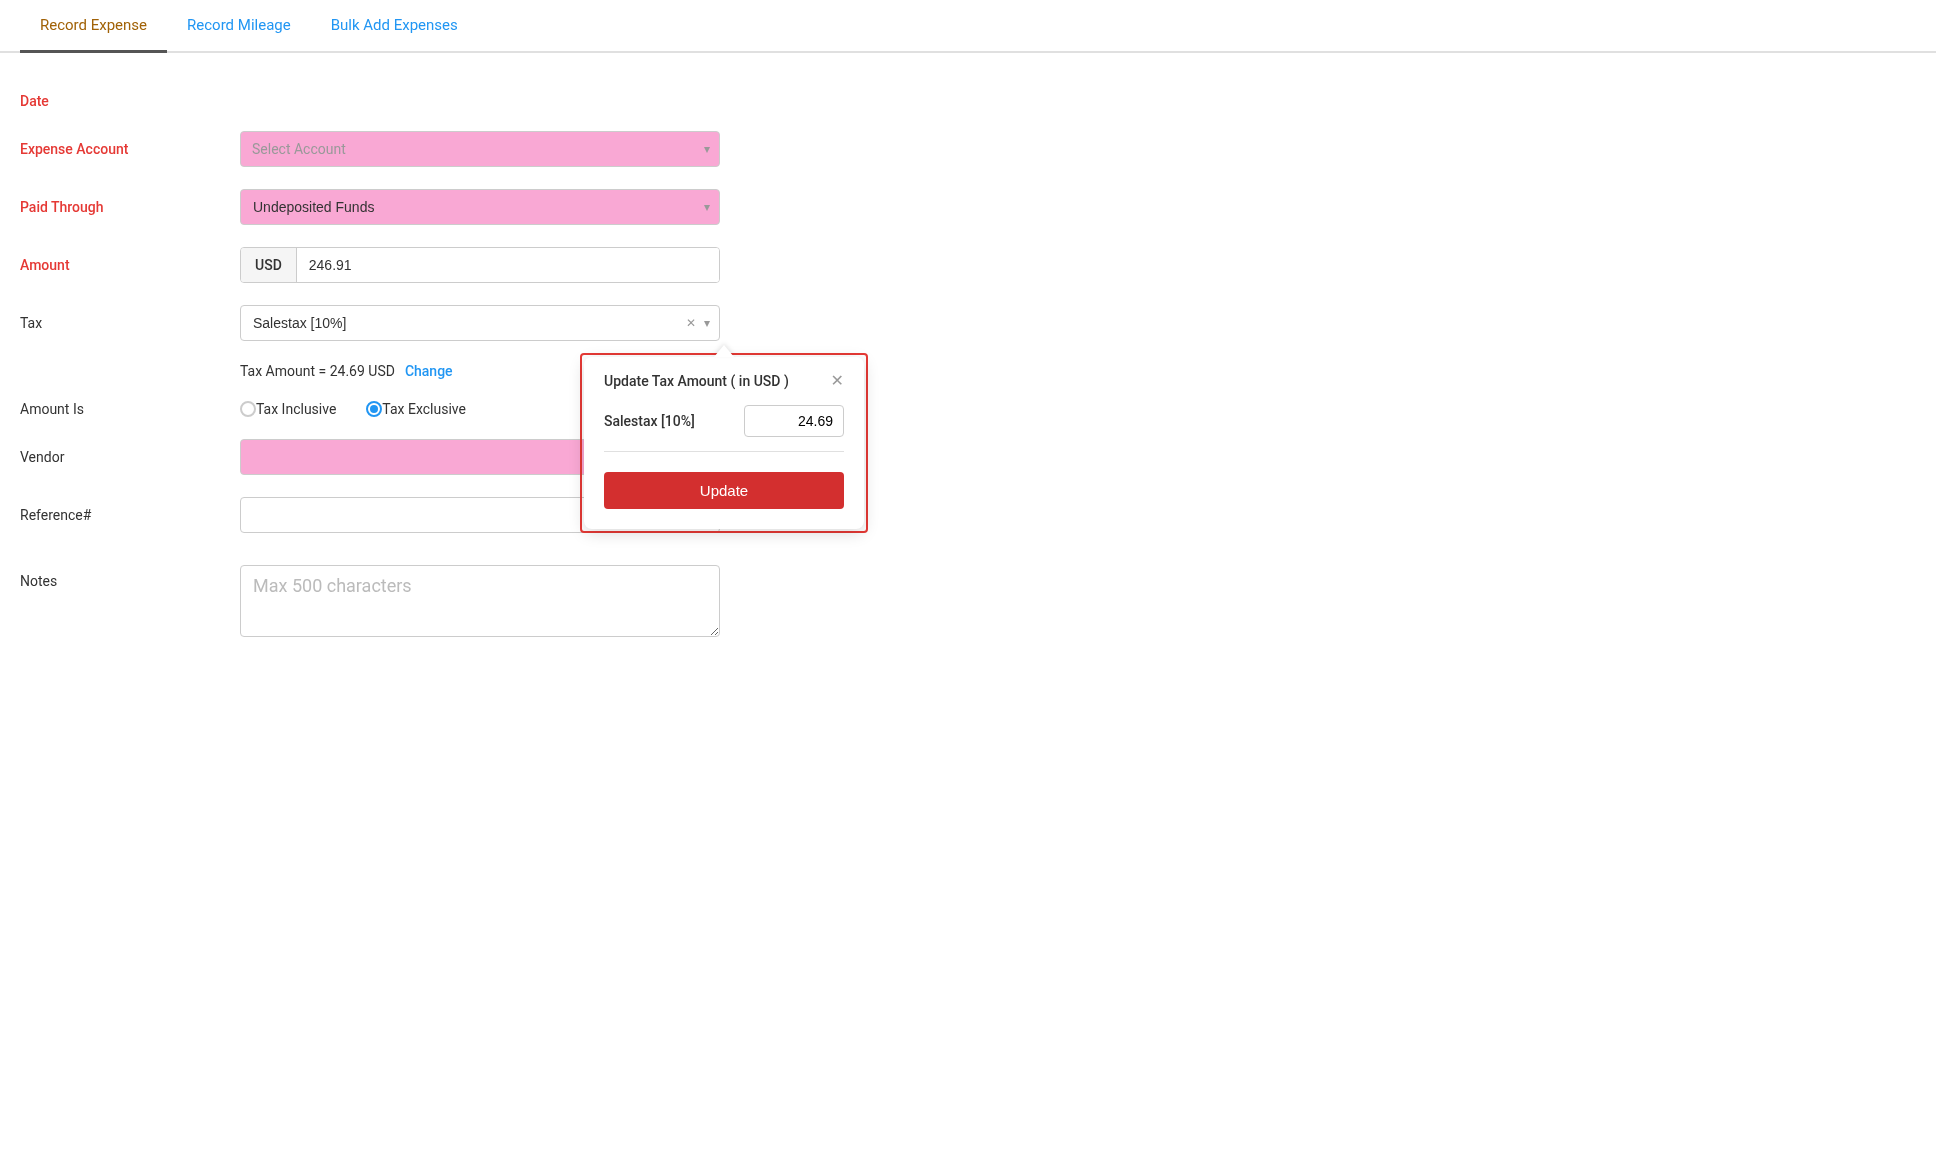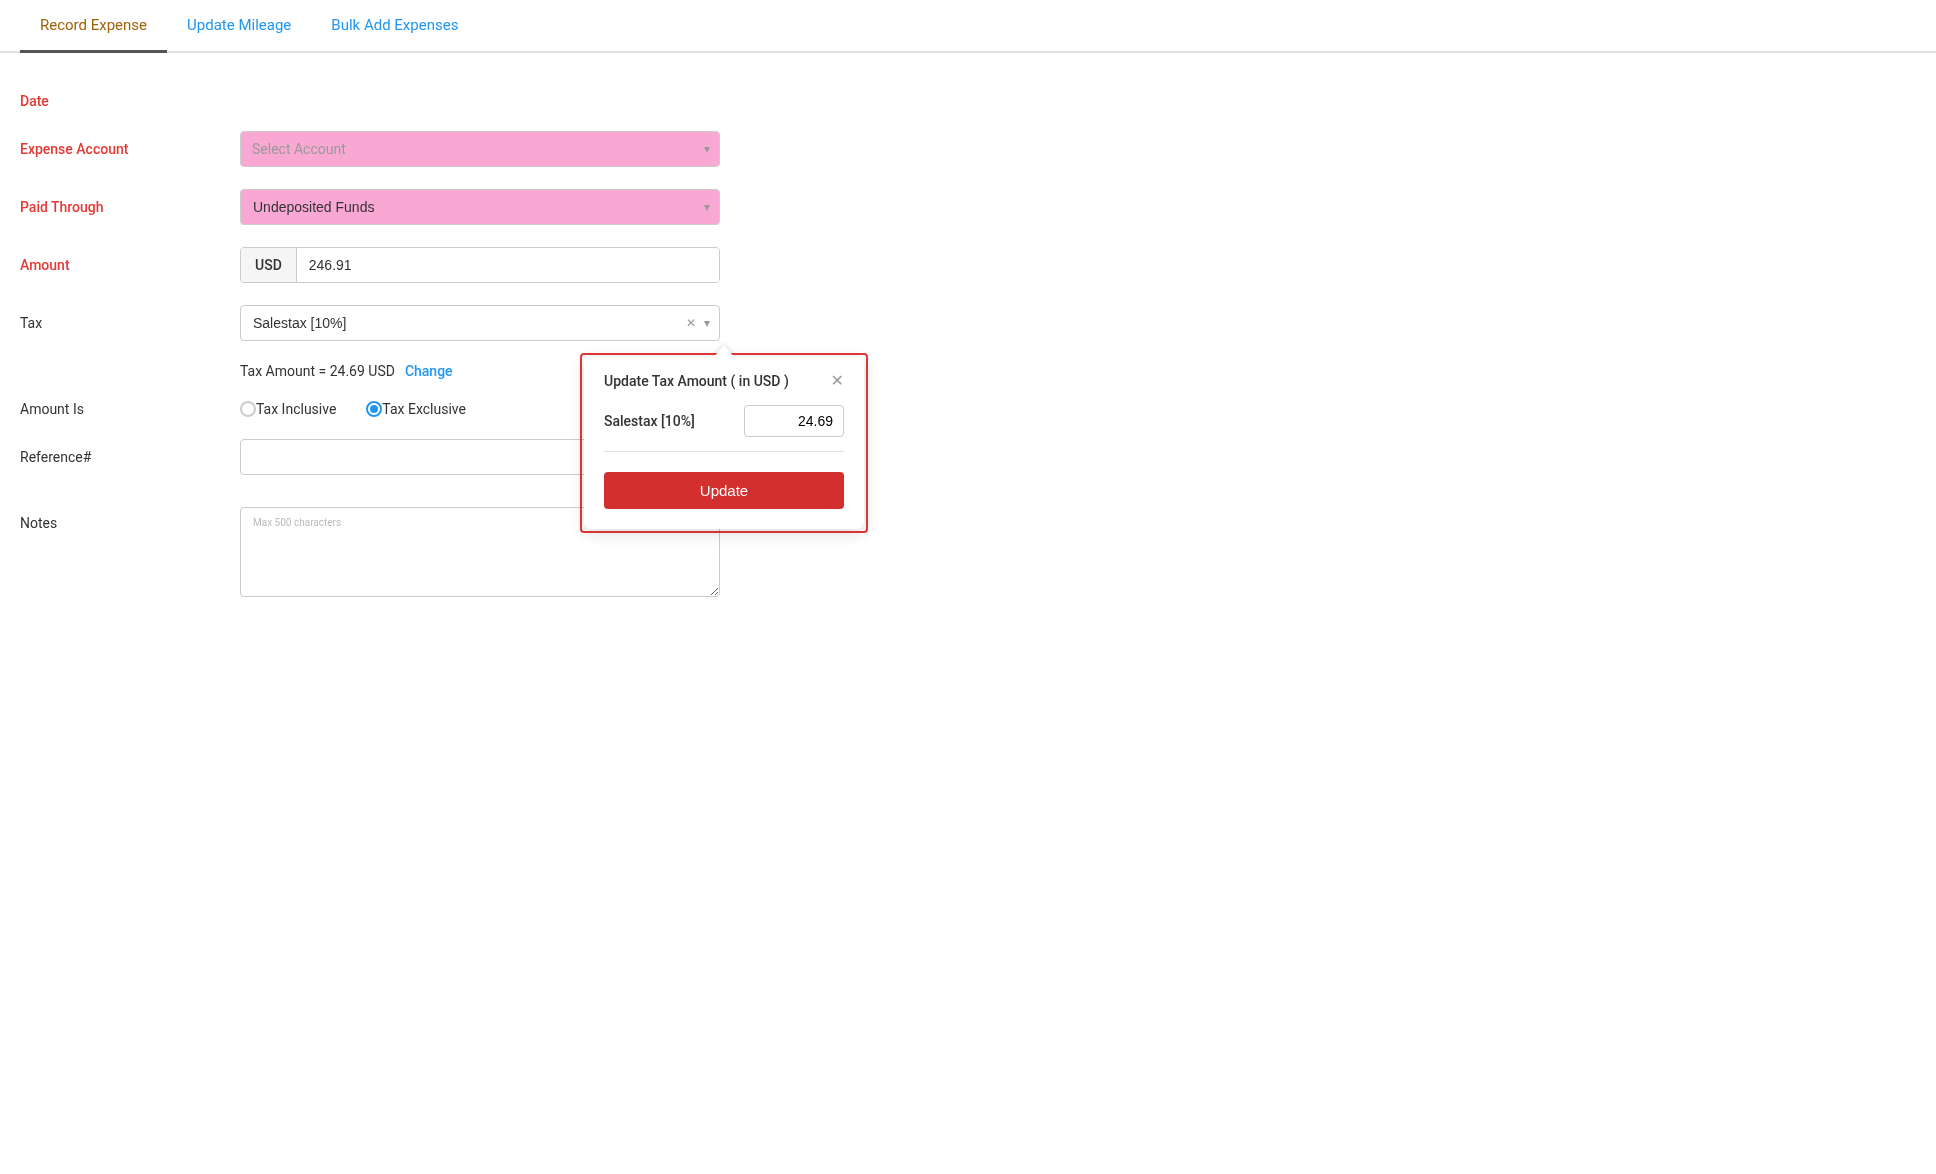--- a/index.html
+++ b/index.html
@@ -320,38 +320,38 @@
       border-radius: 50%;
       background: #2196f3;
     }
 
     .notes-textarea {
       flex: 1;
       max-width: 480px;
       border: 1px solid #ccc;
       border-radius: 4px;
       padding: 9px 12px;
-      font-size: 10px;
+      font-size: 18px;
       color: #999;
       resize: vertical;
-      height: 90px;
+      height: 72px;
       outline: none;
       font-family: inherit;
     }
 
     .notes-textarea::placeholder {
       color: #bbb;
     }
   </style>
 </head>
 <body>
 
 <div class="tabs">
   <div class="tab active">Record Expense</div>
-  <div class="tab">Update Mileage</div>
+  <div class="tab">Record Mileage</div>
   <div class="tab">Bulk Add Expenses</div>
 </div>
 
 <div class="form-container">
 
   <div class="form-row">
     <div class="form-label">Date</div>
   </div>
 
   <div class="form-row">
@@ -429,20 +429,29 @@
         <div class="radio-circle"></div>
         <span>Tax Inclusive</span>
       </label>
       <label class="radio-option">
         <div class="radio-circle checked"></div>
         <span>Tax Exclusive</span>
       </label>
     </div>
   </div>
 
+  <div class="form-row">
+    <div class="form-label normal">Vendor</div>
+    <div class="form-select-wrapper">
+      <select class="form-select">
+        <option value="" selected=""></option>
+      </select>
+      <span class="select-arrow">▾</span>
+    </div>
+  </div>
 
   <div class="form-row">
     <div class="form-label normal">Reference#</div>
     <input class="form-input" type="text" style="">
   </div>
 
   <div class="form-row" style="align-items: flex-start; margin-top: 32px;">
     <div class="form-label normal" style="padding-top:8px;">Notes</div>
     <textarea class="notes-textarea" placeholder="Max 500 characters" style=""></textarea>
   </div>

